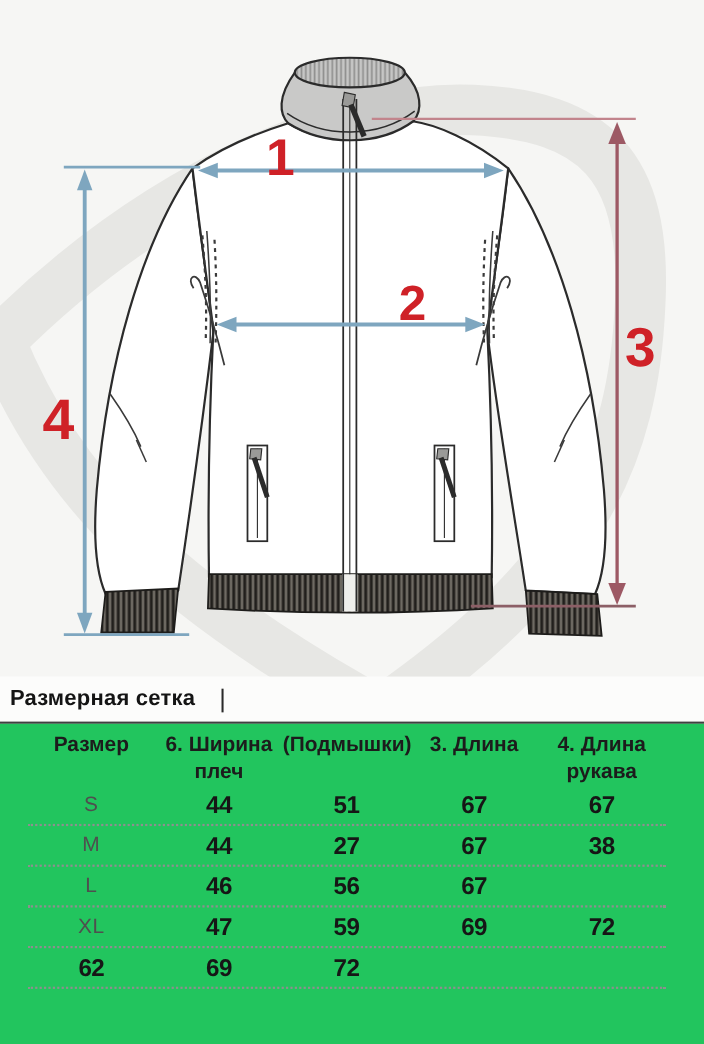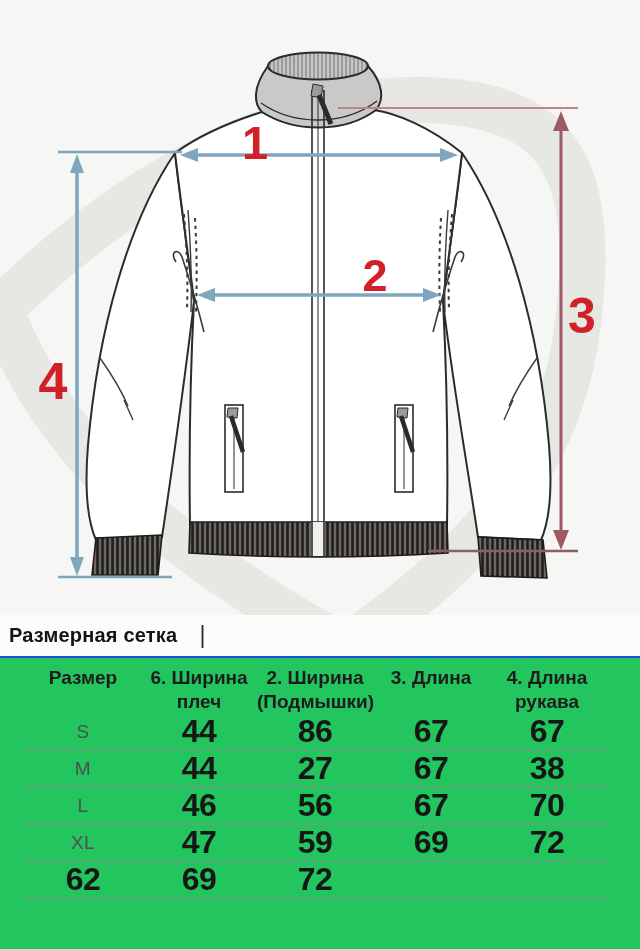--- a/index.html
+++ b/index.html
@@ -9,21 +9,21 @@
   }
   
   .drawing{position:relative;width:640px;height:615px;background:#f6f6f4;}
   .drawing svg{display:block;}
   svg text.mlabel{
     font-family:"Liberation Sans",sans-serif;
     font-weight:bold;
   }
   
   .title-strip{
-    height:43px;background:#fcfcfb;border-bottom:2px solid #1d4ed8;
+    height:43px;background:#fcfcfb;border-bottom:2px solid #404040;
     display:flex;align-items:center;padding-left:9px;box-sizing:border-box;
   }
   .title-strip .ttl{font-size:20px;font-weight:bold;color:#141414;letter-spacing:.2px;}
   .title-strip .sep{margin-left:22px;font-size:23px;font-weight:400;color:#2a2a2a;}
   
   .table-area{
     height:349px;background:#22c55e;box-sizing:border-box;
     padding:8px 35px 0 25px;
   }
   .thead{display:flex;}
@@ -32,21 +32,21 @@
     line-height:24px;
   }
   .thead .th span{display:block;white-space:nowrap;}
   .trow{
     display:flex;align-items:center;height:35px;
     border-bottom:2px dotted #8f8f8f;
   }
   .trow .cell{width:20%;text-align:center;}
   .size-cell{font-size:19px;font-weight:500;color:#4f4f4f;letter-spacing:.5px;}
   .trow:first-child .size-cell{font-size:26px;font-weight:400;color:#5b5b5b;}
-  .num-cell{font-size:32px;font-weight:bold;color:#161616;letter-spacing:-.5px;}
+  .num-cell{font-size:22px;font-weight:bold;color:#161616;letter-spacing:-.5px;}
 </style>
 </head>
 <body>
 
 <div class="canvas">
 
   <div class="drawing">
     <svg width="640" height="615" viewBox="0 0 640 615">
       <defs>
         <pattern id="rib-dark" width="5" height="10" patternUnits="userSpaceOnUse">
@@ -166,53 +166,51 @@
     <div class="thead">
       <div class="th">
         <span>Размер</span>
         <span></span>
       </div>
       <div class="th">
         <span>6. Ширина</span>
         <span>плеч</span>
       </div>
       <div class="th">
-        <span>2. Ширина</span>
         <span>(Подмышки)</span>
       </div>
       <div class="th">
         <span>3. Длина</span>
         <span></span>
       </div>
       <div class="th">
         <span>4. Длина</span>
         <span>рукава</span>
       </div>
     </div>
 
     <div class="trow">
       <div class="cell size-cell">S</div>
       <div class="cell num-cell">44</div>
-      <div class="cell num-cell">86</div>
+      <div class="cell num-cell">51</div>
       <div class="cell num-cell">67</div>
       <div class="cell num-cell">67</div>
     </div>
     <div class="trow">
       <div class="cell size-cell">M</div>
       <div class="cell num-cell">44</div>
       <div class="cell num-cell">27</div>
       <div class="cell num-cell">67</div>
       <div class="cell num-cell">38</div>
     </div>
     <div class="trow">
       <div class="cell size-cell">L</div>
       <div class="cell num-cell">46</div>
       <div class="cell num-cell">56</div>
       <div class="cell num-cell">67</div>
-      <div class="cell num-cell">70</div>
     </div>
     <div class="trow">
       <div class="cell size-cell">XL</div>
       <div class="cell num-cell">47</div>
       <div class="cell num-cell">59</div>
       <div class="cell num-cell">69</div>
       <div class="cell num-cell">72</div>
     </div>
     <div class="trow">
       <div class="cell num-cell">62</div>

